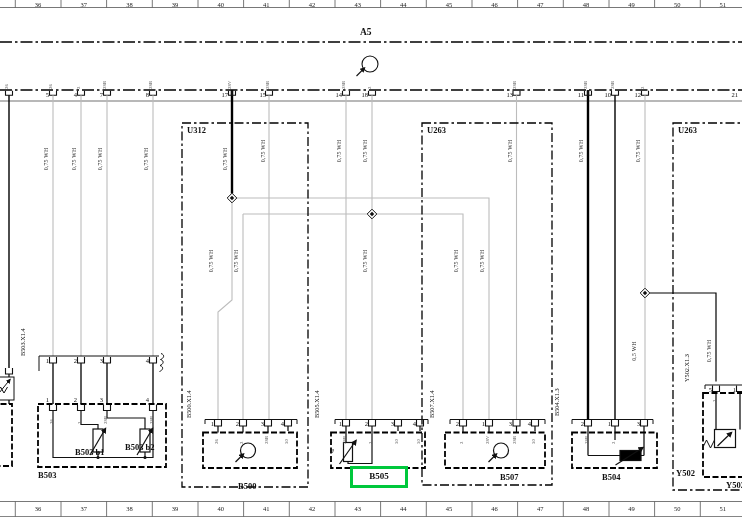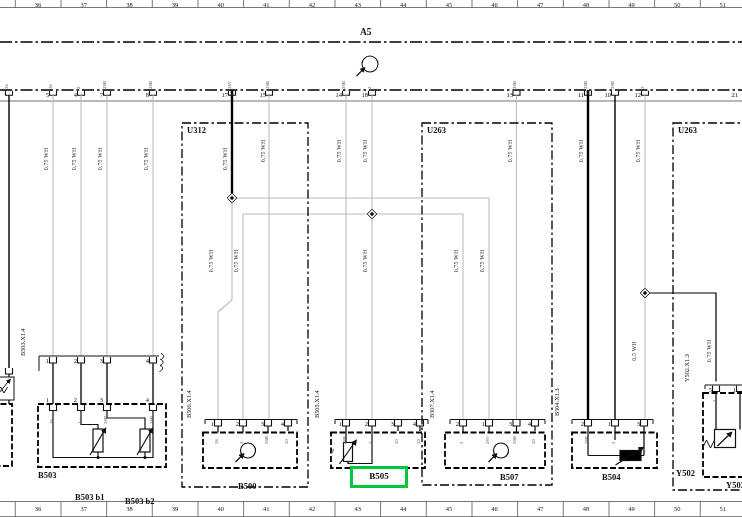--- a/index.html
+++ b/index.html
@@ -173,22 +173,22 @@
   <div class="lbl u-name" style="left:678px;top:125px">U263</div>
 
   <div class="lbl conn-label" style="left:26px;top:349px">B503.X1.4</div>
   <div class="lbl conn-label" style="left:192px;top:411px">B500.X1.4</div>
   <div class="lbl conn-label" style="left:320px;top:411px">B505.X1.4</div>
   <div class="lbl conn-label" style="left:435px;top:411px">B507.X1.4</div>
   <div class="lbl conn-label" style="left:560px;top:409px">B504.X1.3</div>
   <div class="lbl conn-label" style="left:690px;top:375px">Y502.X1.3</div>
 
   <div class="lbl comp-name" style="left:38px;top:469.5px">B503</div>
-  <div class="lbl comp-name" style="left:75px;top:492px">B503 b1</div>
-  <div class="lbl comp-name" style="left:125px;top:496px">B503 b2</div>
+  <div class="lbl comp-name" style="left:75px;top:447px">B503 b1</div>
+  <div class="lbl comp-name" style="left:125px;top:442px">B503 b2</div>
   <div class="lbl comp-name" style="left:238px;top:481px">B500</div>
   <div class="lbl comp-name" style="left:500px;top:471.5px">B507</div>
   <div class="lbl comp-name" style="left:602px;top:471.5px">B504</div>
   <div class="lbl comp-name" style="left:676px;top:467.5px">Y502</div>
   <div class="lbl comp-name" style="left:726px;top:479.5px">Y502</div>
 
   <div class="lbl theta" style="left:330px;top:446.5px">ϑ</div>
 
   <div id="b505-highlight" style="border-color: rgb(0, 200, 60);">
     <div class="inner">B505</div>

